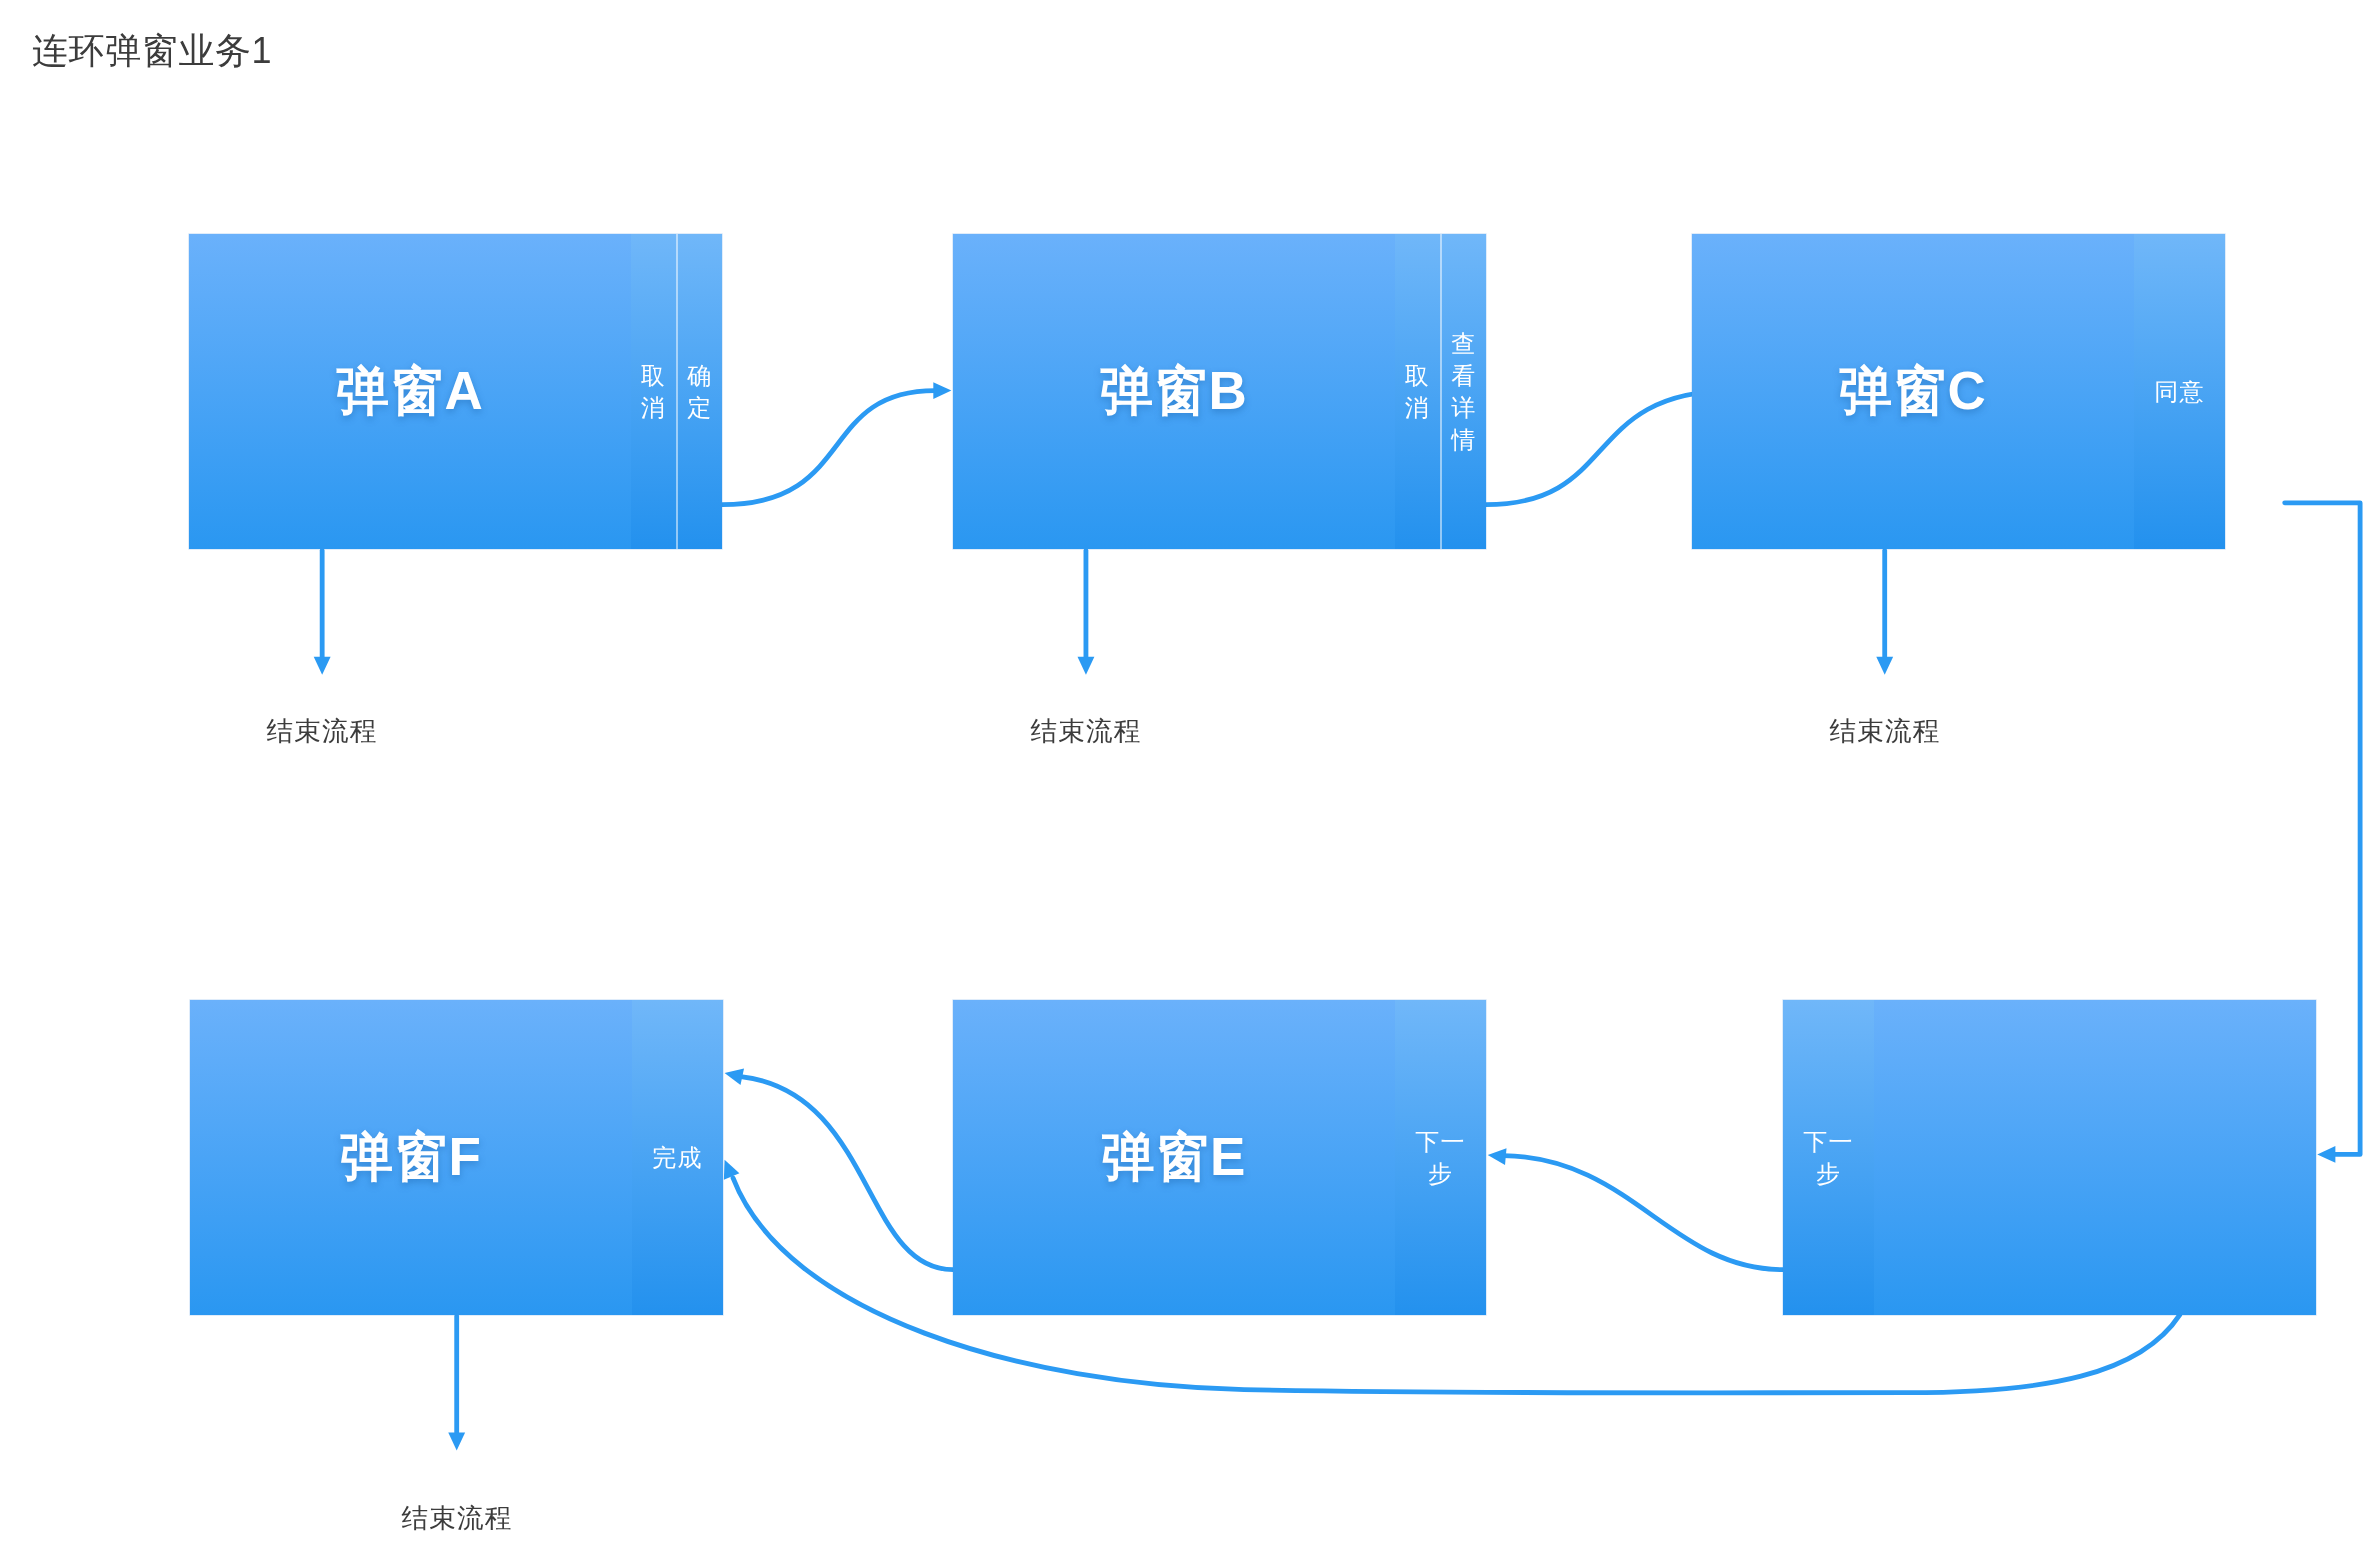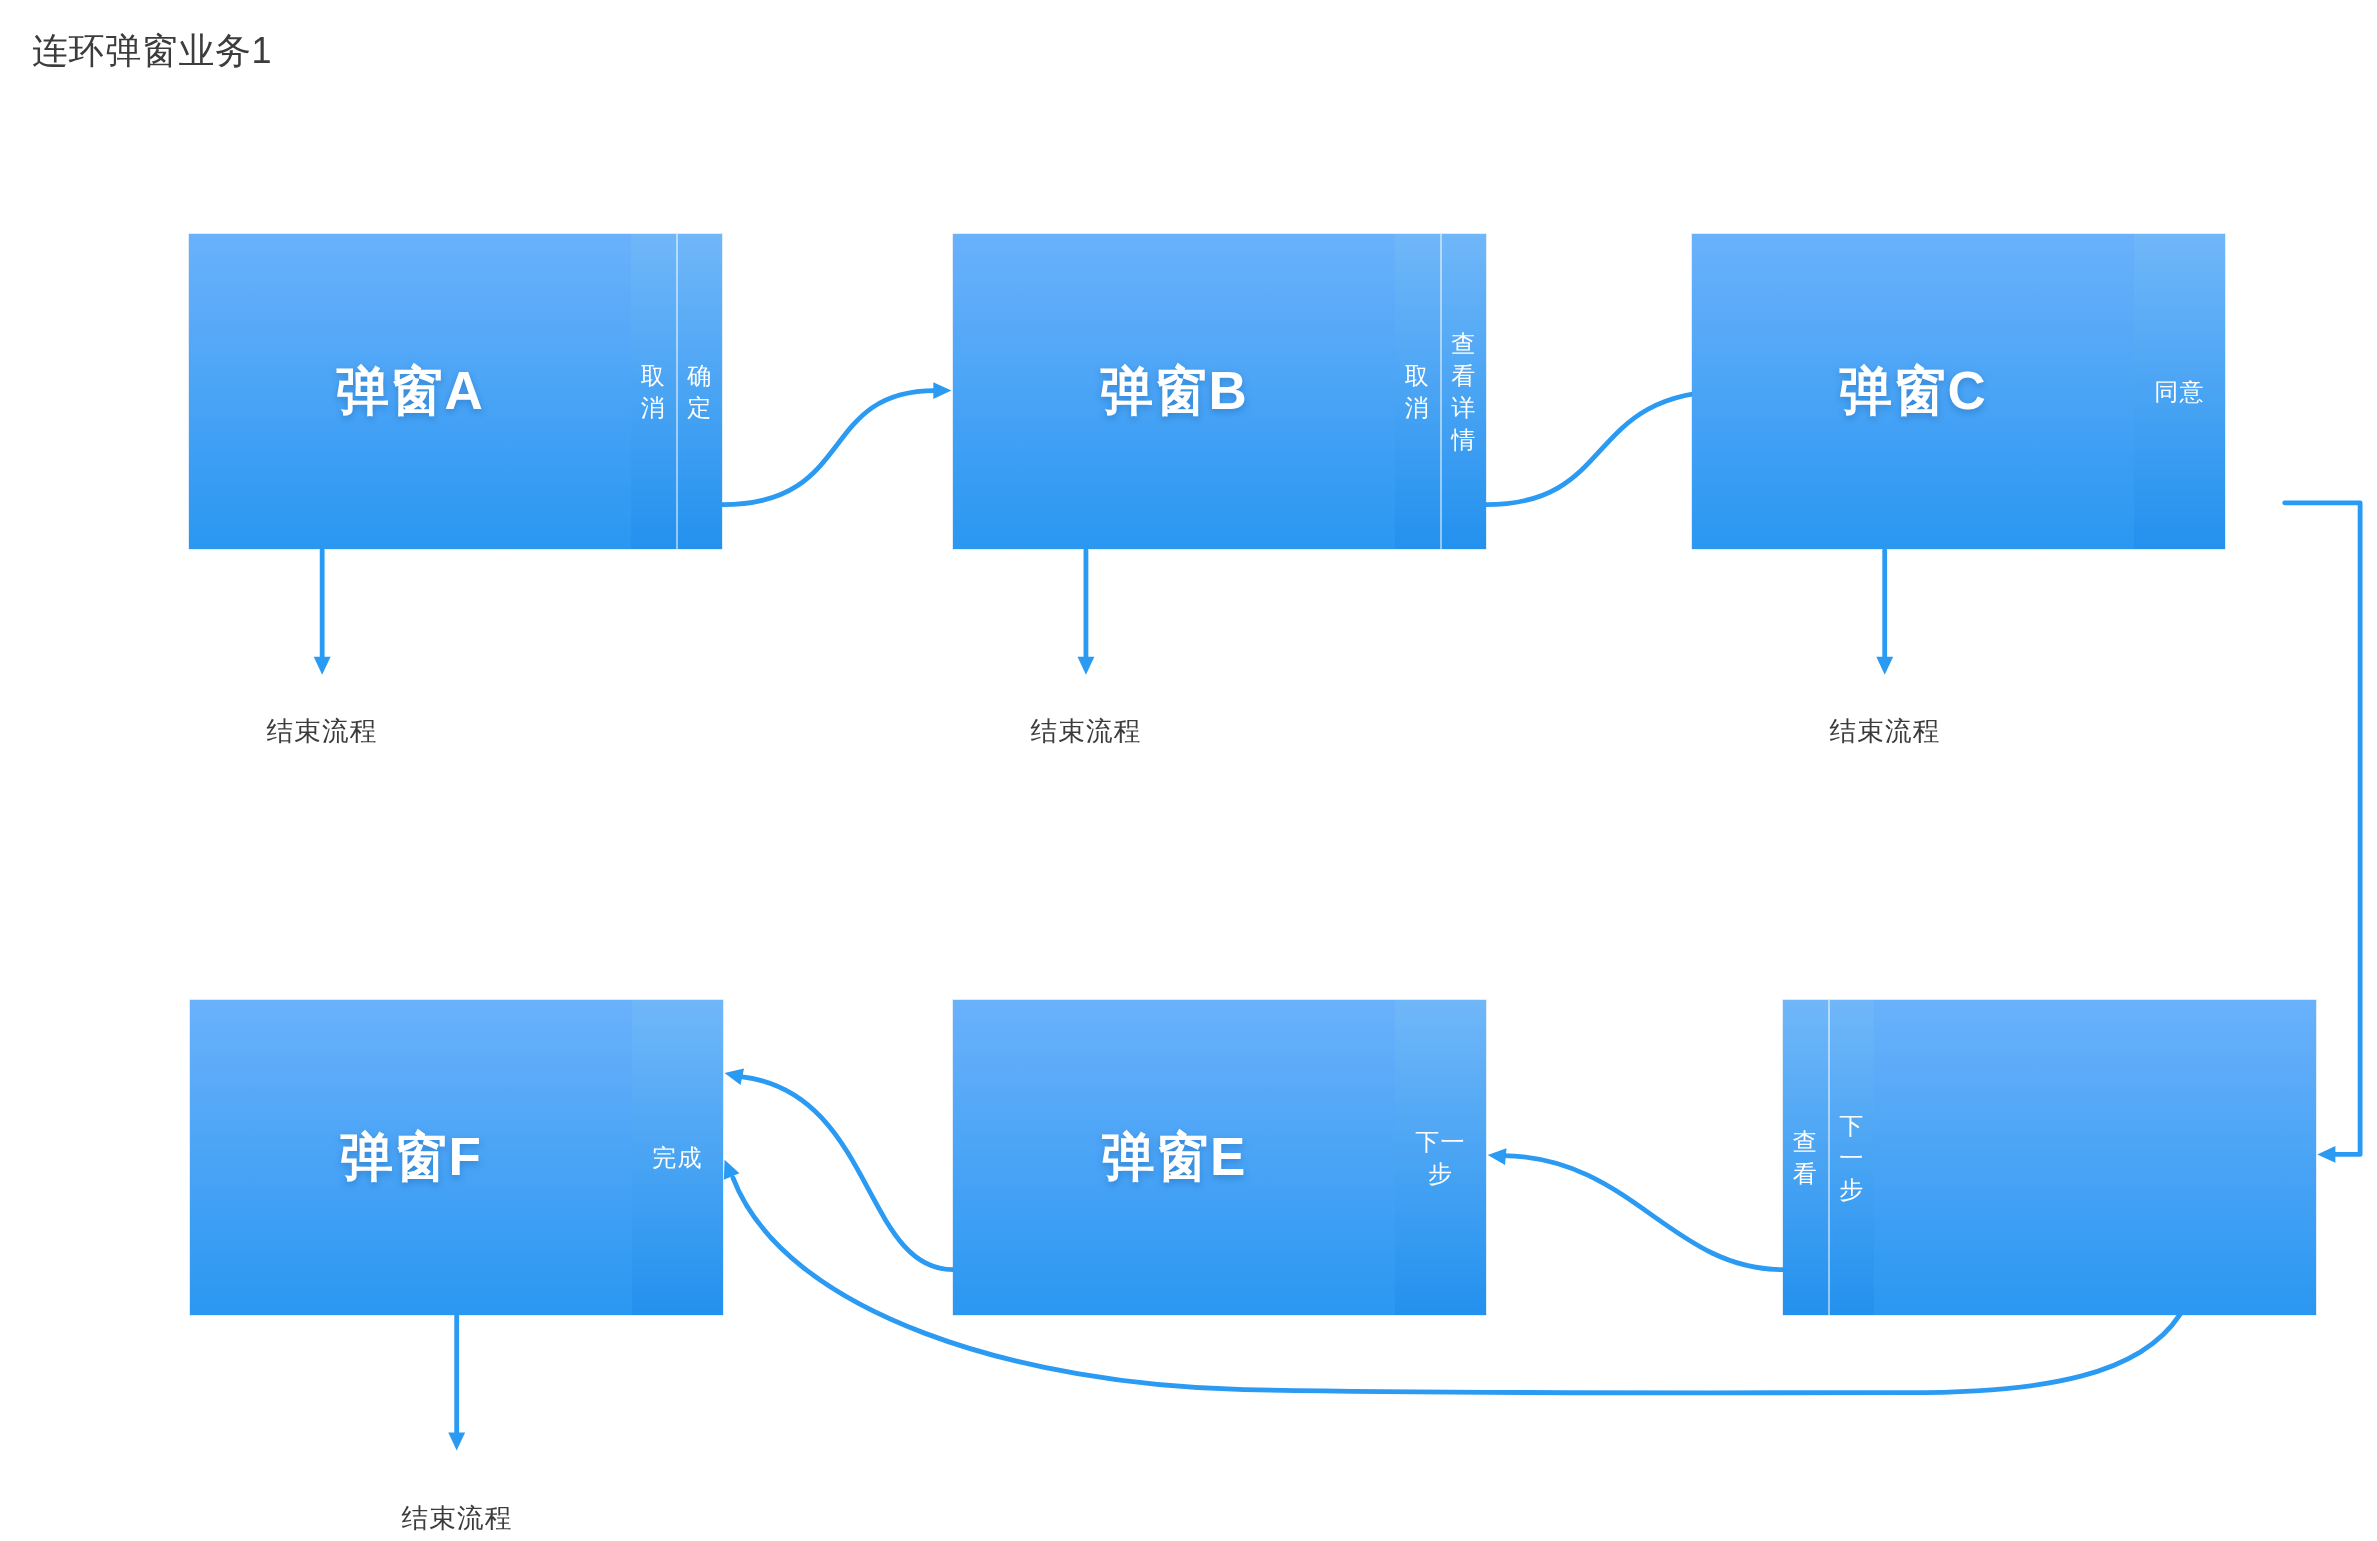--- a/index.html
+++ b/index.html
@@ -125,21 +125,20 @@
   <div class="popup-body">
     <div class="popup-title">弹窗C</div>
   </div>
   <div class="popup-footer">
     <button class="popup-btn">同意</button>
   </div>
 </div>
 
 <div class="popup pos-d">
   <div class="popup-footer">
-    <button class="popup-btn">查看</button>
     <button class="popup-btn">下一步</button>
   </div>
 </div>
 
 <div class="popup pos-e">
   <div class="popup-body">
     <div class="popup-title">弹窗E</div>
   </div>
   <div class="popup-footer">
     <button class="popup-btn">下一步</button>

